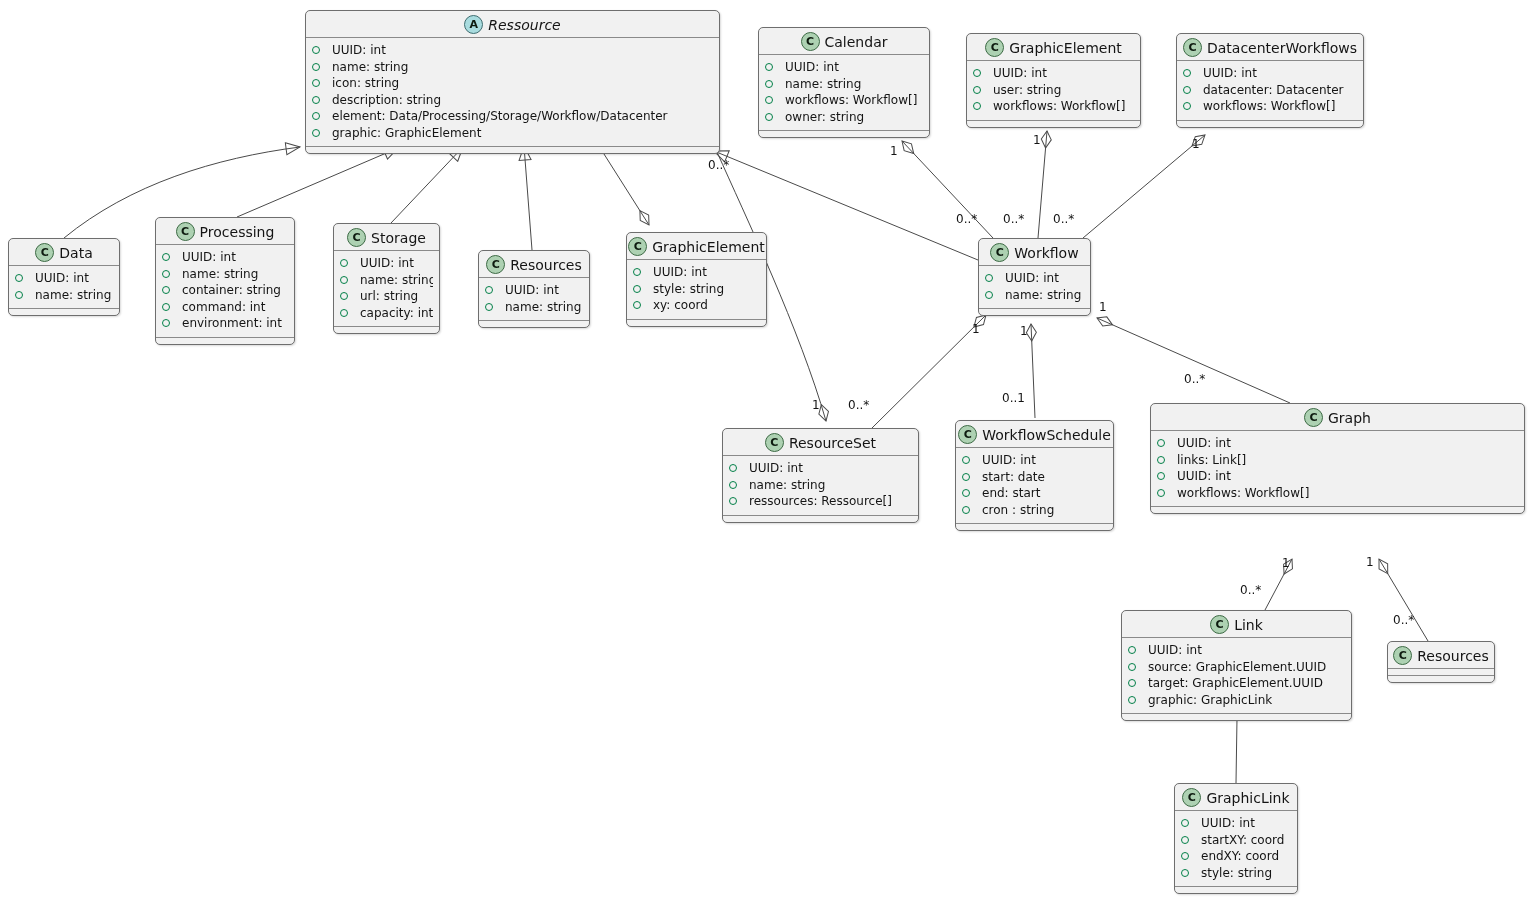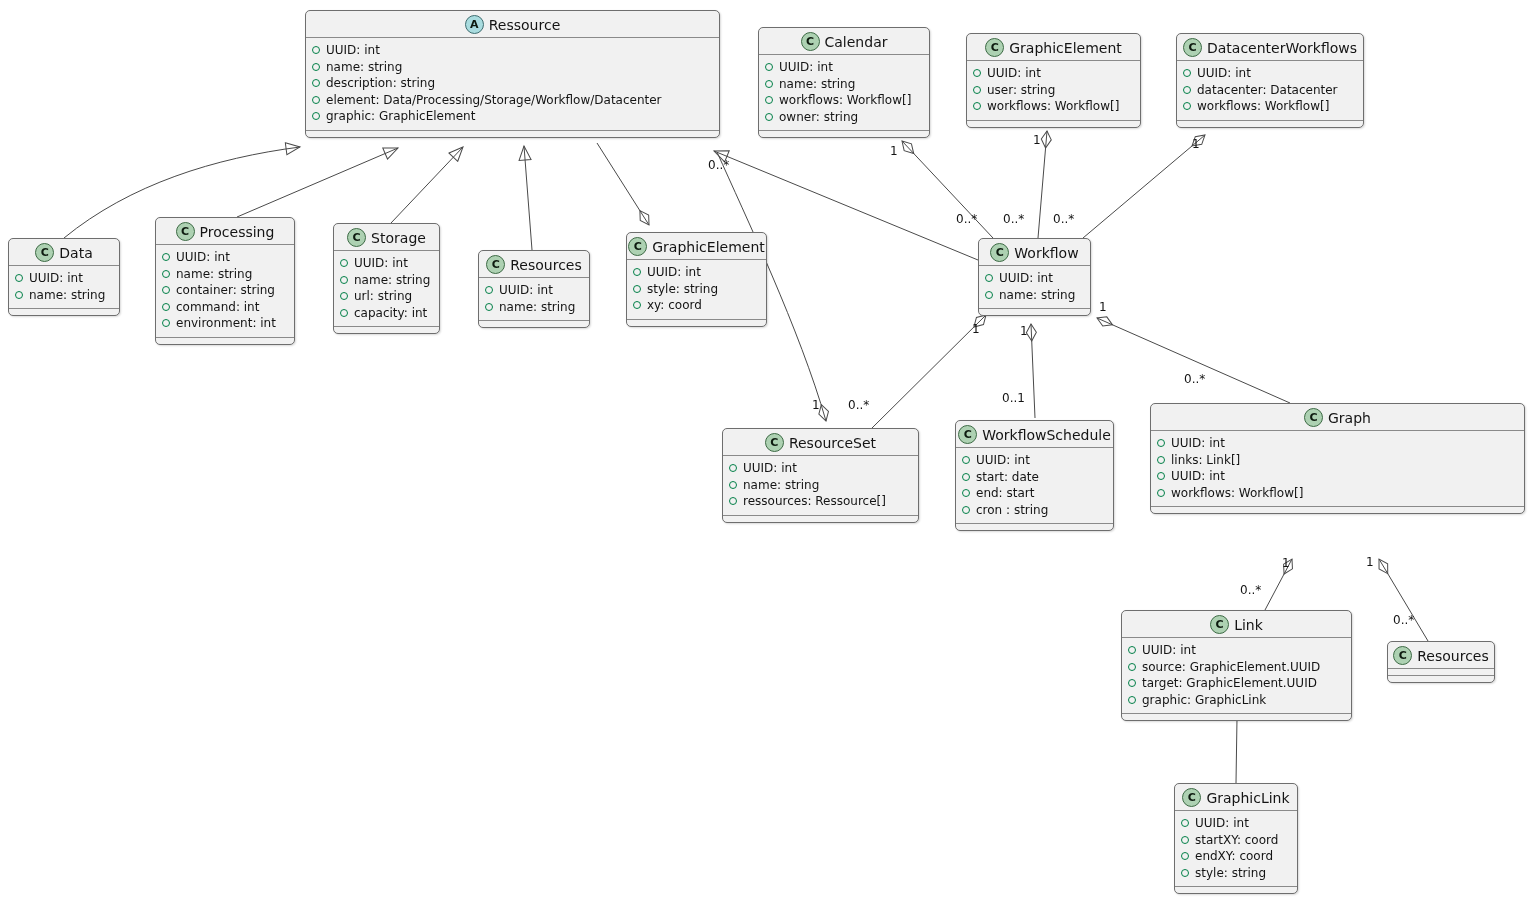--- a/index.html
+++ b/index.html
@@ -21,24 +21,24 @@
     padding:4px 5px 3px 5px; border-bottom:1px solid #8a8a8a;
   }
   .badge {
     width:17px; height:17px; border-radius:50%;
     background:#ADD1B2; border:1px solid #3d6b45;
     font-weight:bold; font-size:11px; line-height:17px; text-align:center;
     color:#0d1a0f; flex:0 0 auto;
   }
   .abstract .badge { background:#A9DCDF; border-color:#3e6d70; }
   .uml-title { font-size:14px; white-space:nowrap; }
-  .abstract .uml-title { }
+  .abstract .uml-title { font-style:italic; }
   .uml-attrs { padding:4px 6px 5px 6px; }
   .uml-attrs.empty { padding:0; height:6px; }
-  .attr { display:flex; align-items:center; gap:6px; white-space:nowrap; line-height:16.5px; overflow:hidden; }
+  .attr { display:flex; align-items:center; gap:12px; white-space:nowrap; line-height:16.5px; overflow:hidden; }
   .field-icon {
     width:6px; height:6px; border-radius:50%;
     border:1.5px solid #038048; background:transparent; flex:0 0 auto;
   }
   .uml-methods { border-top:1px solid #8a8a8a; height:6px; }
   .mult { position:absolute; font-size:12px; color:#141414; white-space:nowrap; }
 </style>
 </head>
 <body>
 
@@ -82,20 +82,24 @@
       <div class="attr">
           <span class="field-icon"></span>
           <span>UUID: int</span>
         </div>
       <div class="attr">
           <span class="field-icon"></span>
           <span>name: string</span>
         </div>
       <div class="attr">
           <span class="field-icon"></span>
+          <span>icon: string</span>
+        </div>
+      <div class="attr">
+          <span class="field-icon"></span>
           <span>description: string</span>
         </div>
       <div class="attr">
           <span class="field-icon"></span>
           <span>element: Data/Processing/Storage/Workflow/Datacenter</span>
         </div>
       <div class="attr">
           <span class="field-icon"></span>
           <span>graphic: GraphicElement</span>
         </div>

